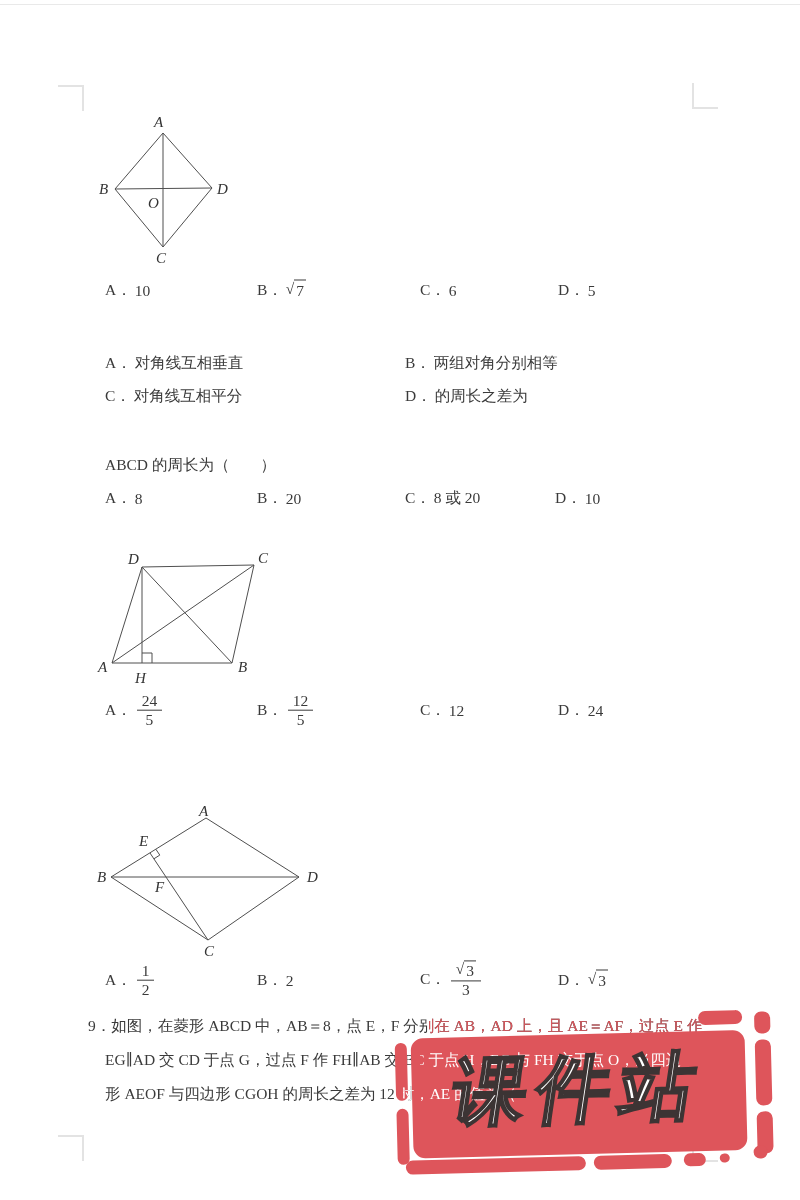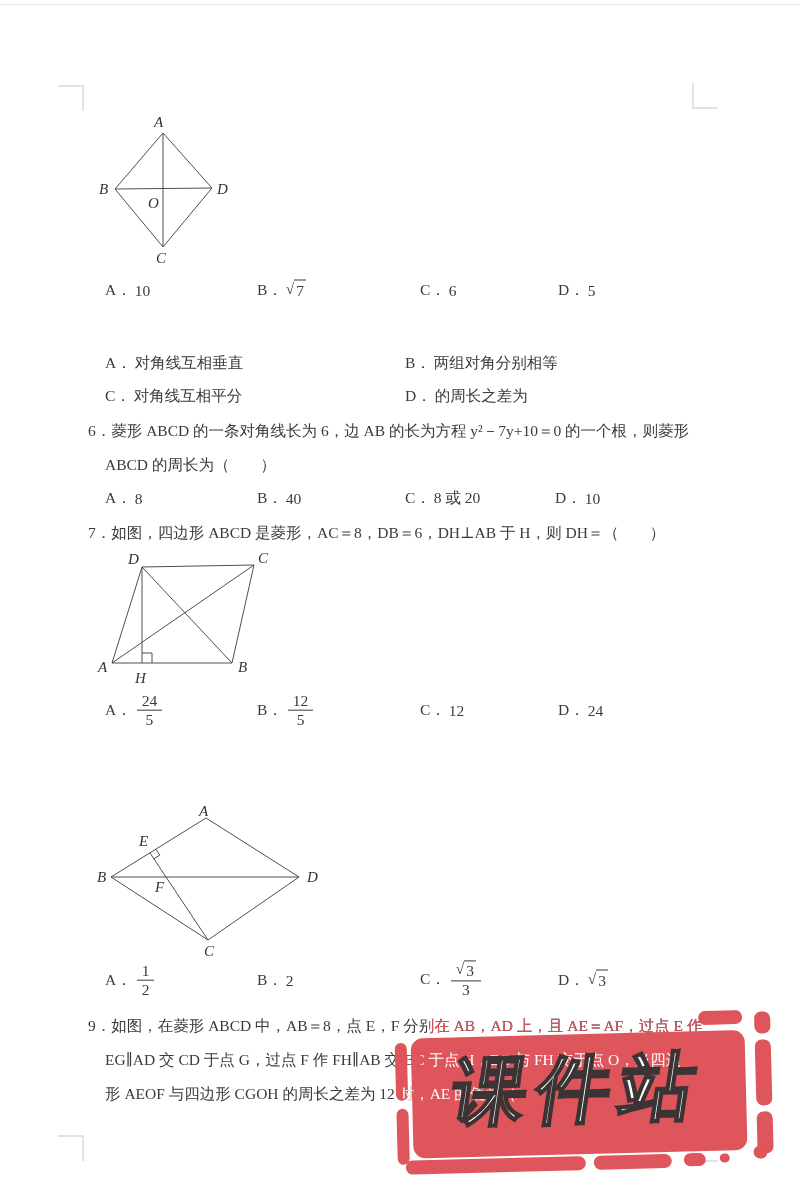--- a/index.html
+++ b/index.html
@@ -129,42 +129,40 @@
       <span class="opt" style="left: 105px;">
         <span class="opt-label">C．</span>
         <span class="opt-text">对角线互相平分</span>
       </span>
       <span class="opt" style="left: 405px;">
         <span class="opt-label">D．</span>
         <span class="opt-text">的周长之差为</span>
       </span>
     </div>
 
-  <div class="tl ind1" style="top:421px;">6．菱形 ABCD 的一条对角线长为 6，边 AB 的长为方程 y²－7y+10＝0 的一个根，则菱形</div>
   <div class="tl ind2" style="top:455px;">ABCD 的周长为（　　）</div>
   <div class="optrow short" style="top:488px;">
       <span class="opt" style="left: 105px;">
         <span class="opt-label">A．</span>
         <span class="opt-text">8</span>
       </span>
       <span class="opt" style="left: 257px;">
         <span class="opt-label">B．</span>
-        <span class="opt-text">40</span>
+        <span class="opt-text">20</span>
       </span>
       <span class="opt" style="left: 405px;">
         <span class="opt-label">C．</span>
         <span class="opt-text">8 或 20</span>
       </span>
       <span class="opt" style="left: 555px;">
         <span class="opt-label">D．</span>
         <span class="opt-text">10</span>
       </span>
     </div>
 
-  <div class="tl ind1" style="top:523px;">7．如图，四边形 ABCD 是菱形，AC＝8，DB＝6，DH⊥AB 于 H，则 DH＝（　　）</div>
 
   <div class="fig" style="left:95px;top:550px;">
     <svg width="195" height="142" viewBox="0 0 195 142">
       <line x1="47" y1="17" x2="159" y2="15"></line>
       <line x1="159" y1="15" x2="137" y2="113"></line>
       <line x1="17" y1="113" x2="137" y2="113"></line>
       <line x1="17" y1="113" x2="47" y2="17"></line>
       <line x1="17" y1="113" x2="159" y2="15"></line>
       <line x1="47" y1="17" x2="137" y2="113"></line>
       <line x1="47" y1="17" x2="47" y2="113"></line>

